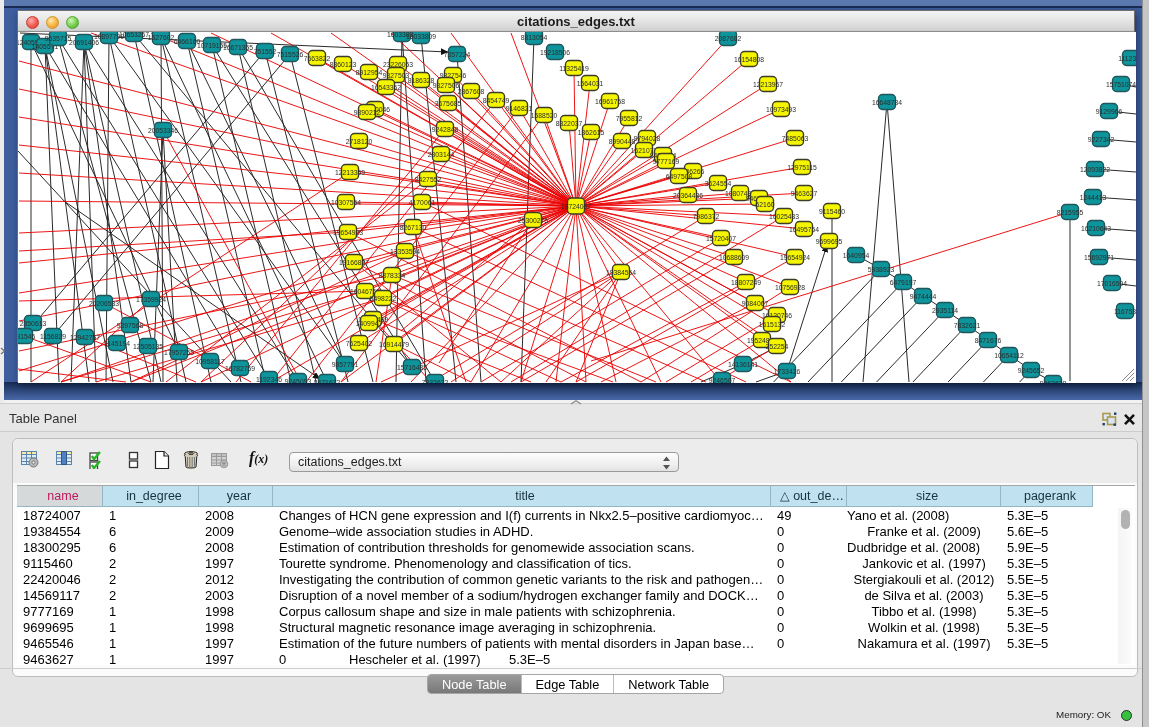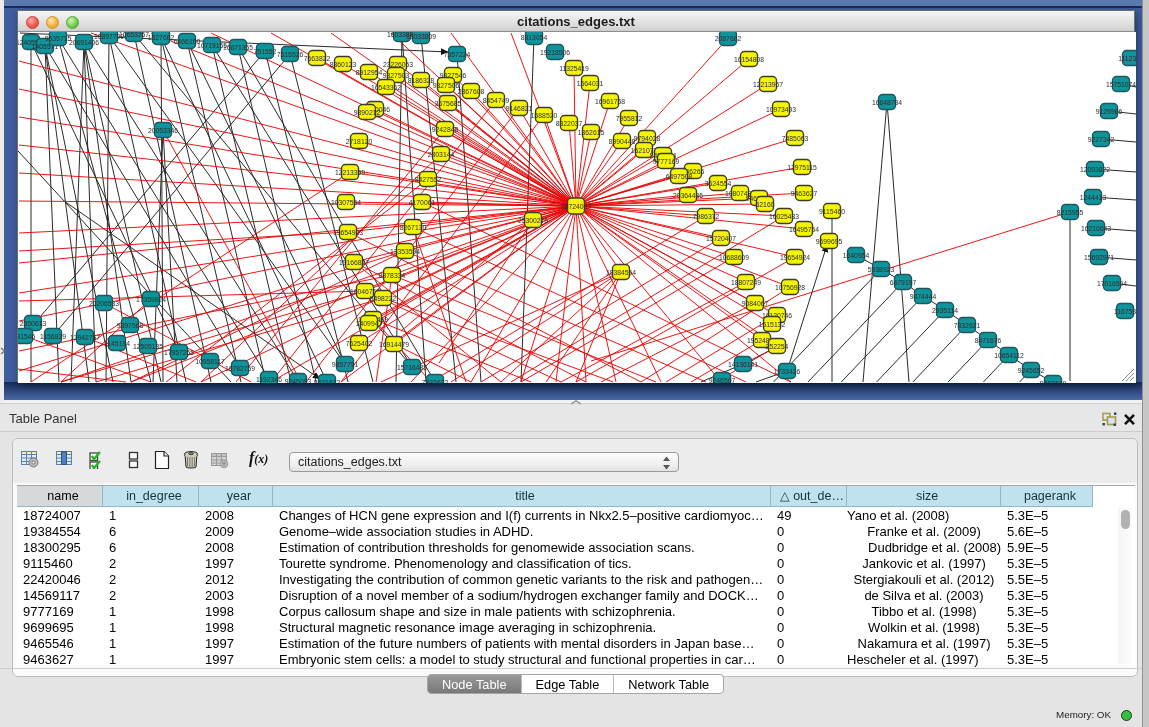--- a/index.html
+++ b/index.html
@@ -16,21 +16,21 @@
 #tlg{left:47.8px;background:radial-gradient(circle at 4px 3.5px,#d2f5b6,#74cf4e 55%,#4aa32a);border:1px solid #56a42e}
 #canvas{position:absolute;left:0;top:21px;width:1118px;height:351px;background:#fff;overflow:hidden}
 #tpanel{position:absolute;left:0;top:400px;width:1149px;height:327px;background:#e4e4e4}
 #tpanel .divtop{position:absolute;left:0;top:0;width:100%;height:4px;background:#f2f2f2;border-bottom:1px solid #d0d0d0}
 #tph{position:absolute;left:0;top:5px;width:100%;height:27px;background:#e7e7e7;border-bottom:1px solid #cccccc;font-size:13px;color:#333;line-height:27px}
 #tph span{margin-left:9px}
 #tbox{position:absolute;left:12px;top:38px;width:1126px;height:239px;background:#fbfbfb;border:1px solid #bdbdbd;border-radius:6px}
 #tablewrap{position:absolute;left:17px;top:85px;width:1118px;height:180px;background:#fff;border-top:1px solid #a6a6a6}
 #thead{position:absolute;left:0;top:0;height:21px;width:1076px;display:flex;font-size:12.5px;color:#16323e}
 #thead div{background:#bfe1f0;border-right:1px solid #93b5c4;border-bottom:1px solid #93b5c4;text-align:center;line-height:21px;overflow:hidden;white-space:nowrap;padding-left:7px;box-sizing:border-box}
-#thead div.namec{background:#d6d9da;color:#000000}
+#thead div.namec{background:#d6d9da;color:#be185d}
 .rows{position:absolute;left:0;top:22px;width:1076px;font-size:13px;color:#000}
 .rows .r{height:16px;line-height:16px;white-space:nowrap;display:flex}
 .rows .c{overflow:hidden;padding-left:6px}
 #vscroll{position:absolute;right:3px;top:22px;width:14px;height:156px;background:linear-gradient(90deg,#f4f4f4,#fcfcfc)}
 #vthumb{position:absolute;left:3px;top:2px;width:9px;height:19px;background:#b2b2b2;border-radius:5px}
 #tabs{position:absolute;left:427px;top:274px;height:20px;display:flex;font-size:12.8px;border:1px solid #a5a5a5;border-radius:4px;overflow:hidden;background:#fff}
 #tabs div{line-height:19px;padding:0 14px}
 #tabs .sel{background:linear-gradient(#9a9a9a,#787878);color:#fff}
 #tabs .mid{border-left:1px solid #bbb;border-right:1px solid #bbb}
 #memline{position:absolute;right:38px;top:309px;font-size:9.8px;color:#222}
@@ -669,21 +669,21 @@
           <div class="c" style="width:76px">0</div>
           <div class="c" style="width:154px;text-align:center;padding-left:0">Franke et al. (2009)</div>
           <div class="c" style="width:92px">5.6E–5</div>
         </div>
         <div class="r">
           <div class="c" style="width:86px">18300295</div>
           <div class="c" style="width:96px">6</div>
           <div class="c" style="width:74px">2008</div>
           <div class="c" style="width:498px">Estimation of contribution thresholds for genomewide association scans.</div>
           <div class="c" style="width:76px">0</div>
-          <div class="c" style="width:154px;text-align:right;padding-left:0">Dudbridge et al. (2008)</div>
+          <div class="c" style="width:154px;text-align:left;padding-left:0">Dudbridge et al. (2008)</div>
           <div class="c" style="width:92px">5.9E–5</div>
         </div>
         <div class="r">
           <div class="c" style="width:86px">9115460</div>
           <div class="c" style="width:96px">2</div>
           <div class="c" style="width:74px">1997</div>
           <div class="c" style="width:498px">Tourette syndrome. Phenomenology and classification of tics.</div>
           <div class="c" style="width:76px">0</div>
           <div class="c" style="width:154px;text-align:center;padding-left:0">Jankovic et al. (1997)</div>
           <div class="c" style="width:92px">5.3E–5</div>
@@ -730,21 +730,20 @@
           <div class="c" style="width:74px">1997</div>
           <div class="c" style="width:498px">Estimation of the future numbers of patients with mental disorders in Japan base…</div>
           <div class="c" style="width:76px">0</div>
           <div class="c" style="width:154px;text-align:center;padding-left:0">Nakamura et al. (1997)</div>
           <div class="c" style="width:92px">5.3E–5</div>
         </div>
         <div class="r">
           <div class="c" style="width:86px">9463627</div>
           <div class="c" style="width:96px">1</div>
           <div class="c" style="width:74px">1997</div>
-          <div class="c" style="width:498px">Embryonic stem cells: a model to study structural and functional properties in car…</div>
           <div class="c" style="width:76px">0</div>
           <div class="c" style="width:154px;text-align:left;padding-left:0">Hescheler et al. (1997)</div>
           <div class="c" style="width:92px">5.3E–5</div>
         </div>
       </div>
     <div id="vscroll">
         <div id="vthumb"></div>
       </div>
   </div>
   <div id="botline"></div>

